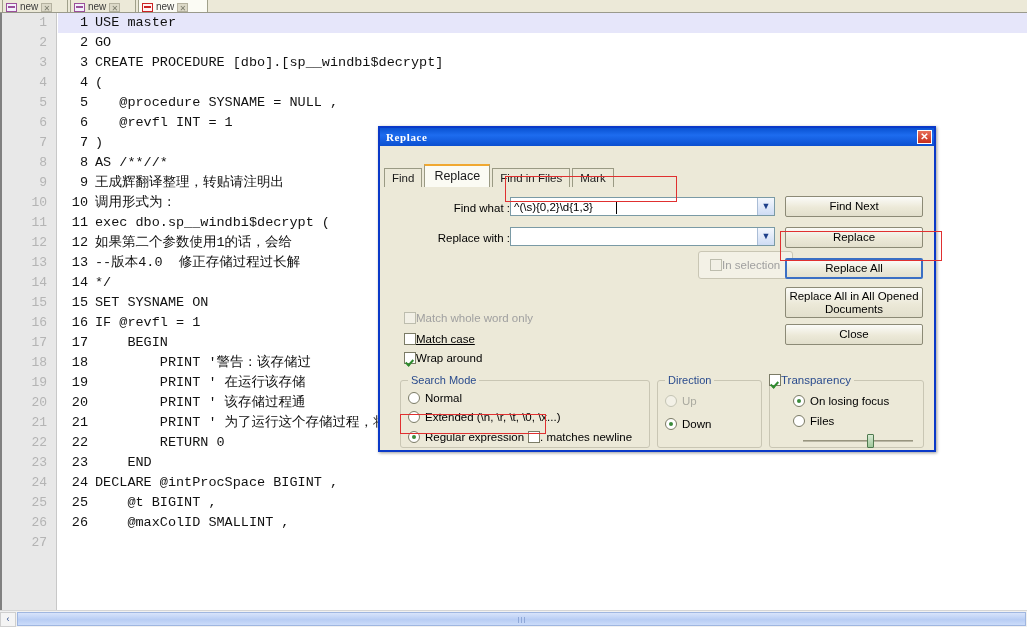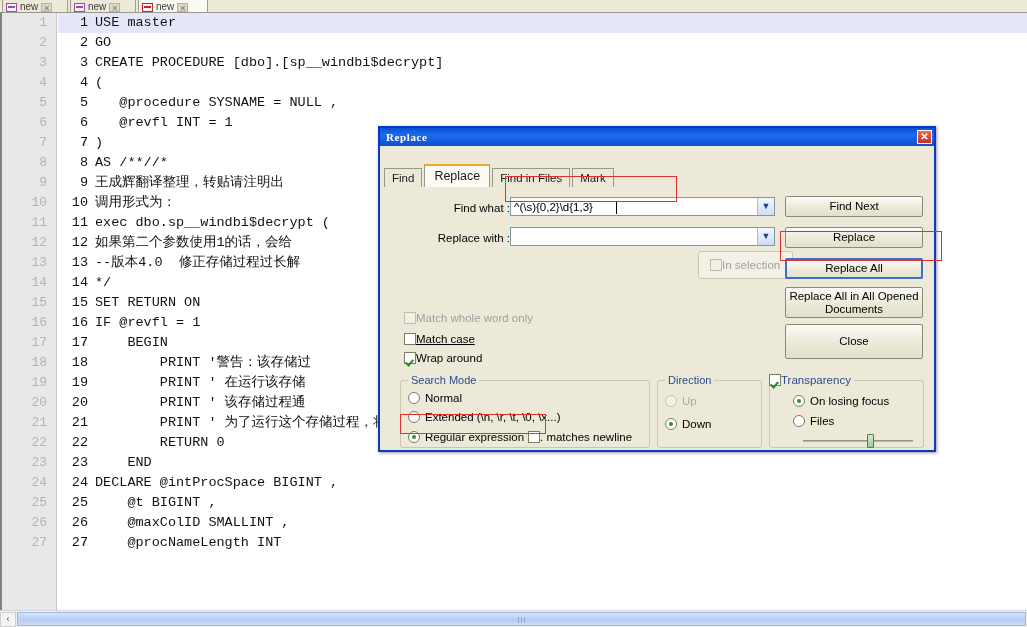--- a/index.html
+++ b/index.html
@@ -329,33 +329,32 @@
         <div class="codeline"><span class="ln">5</span><span>   @procedure SYSNAME = NULL ,</span></div>
         <div class="codeline"><span class="ln">6</span><span>   @revfl INT = 1</span></div>
         <div class="codeline"><span class="ln">7</span><span>)</span></div>
         <div class="codeline"><span class="ln">8</span><span>AS /**//*</span></div>
         <div class="codeline"><span class="ln"> 9</span><span>王成辉翻译整理，转贴请注明出</span></div>
         <div class="codeline"><span class="ln">10</span><span>调用形式为：</span></div>
         <div class="codeline"><span class="ln">11</span><span>exec dbo.sp__windbi$decrypt (</span></div>
         <div class="codeline"><span class="ln">12</span><span>如果第二个参数使用1的话，会给</span></div>
         <div class="codeline"><span class="ln">13</span><span>--版本4.0  修正存储过程过长解</span></div>
         <div class="codeline"><span class="ln">14</span><span>*/</span></div>
-        <div class="codeline"><span class="ln">15</span><span>SET RETURN ON</span></div>
+        <div class="codeline"><span class="ln">15</span><span>SET SYSNAME ON</span></div>
         <div class="codeline"><span class="ln">16</span><span>IF @revfl = 1</span></div>
         <div class="codeline"><span class="ln">17</span><span>    BEGIN</span></div>
         <div class="codeline"><span class="ln">18</span><span>        PRINT '警告：该存储过</span></div>
         <div class="codeline"><span class="ln">19</span><span>        PRINT ' 在运行该存储</span></div>
         <div class="codeline"><span class="ln">20</span><span>        PRINT ' 该存储过程通</span></div>
         <div class="codeline"><span class="ln">21</span><span>        PRINT ' 为了运行这个存储过程，将参数@refl的值更改为0。'</span></div>
         <div class="codeline"><span class="ln">22</span><span>        RETURN 0</span></div>
         <div class="codeline"><span class="ln">23</span><span>    END</span></div>
         <div class="codeline"><span class="ln">24</span><span>DECLARE @intProcSpace BIGINT ,</span></div>
         <div class="codeline"><span class="ln">25</span><span>    @t BIGINT ,</span></div>
         <div class="codeline"><span class="ln">26</span><span>    @maxColID SMALLINT ,</span></div>
-        <div class="codeline"><span class="ln">27</span><span>    @procNameLength INT</span></div>
       </div>
   </div>
 
   <div class="hscroll">
     <div class="arrow">‹</div>
     <div class="thumb"></div>
   </div>
 
   <div class="dialog">
 
@@ -401,21 +400,21 @@
       </div>
       <div class="btn" style="left:405px; top:81px; width:138px; height:21px;">
         <span>Replace</span>
       </div>
       <div class="btn" style="left:405px; top:141px; width:138px; height:31px;">
         <span style="display:block;max-width:132px;">Replace All in All Opened Documents</span>
       </div>
       <div class="btn focus" style="left:405px; top:112px; width:138px; height:21px;">
         <span>Replace All</span>
       </div>
-      <div class="btn" style="left:405px; top:178px; width:138px; height:35px;">
+      <div class="btn" style="left:405px; top:178px; width:138px; height:21px;">
         <span>Close</span>
       </div>
 
       <div class="chk dis" style="left:24px; top:166px;">
         <span class="box"></span>
         <span>Match whole word only</span>
       </div>
       <div class="chk" style="left:24px; top:187px;text-decoration:underline;">
         <span class="box"></span>
         <span>Match case</span>

